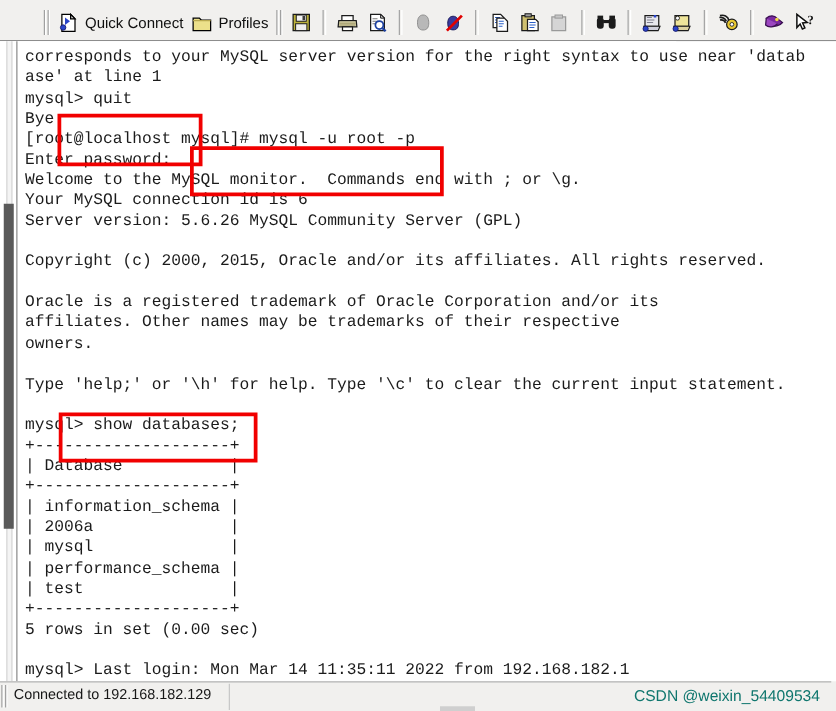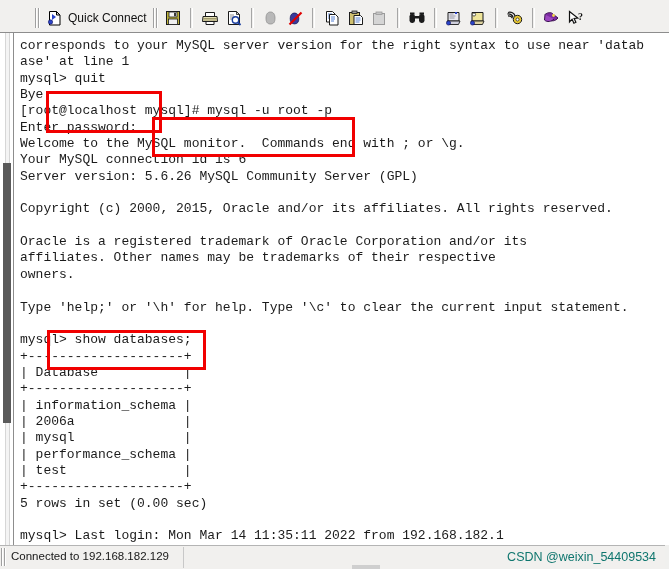--- a/index.html
+++ b/index.html
@@ -145,20 +145,29 @@
         <svg width="17" height="17" viewBox="0 0 17 17">
           <path d="M3.5 1.5h7l3.5 3.5v10h-10.5z" fill="#ffffff" stroke="#000000" stroke-width="1"></path>
           <path d="M10.5 1.5v3.5h3.5z" fill="#d8d8d8" stroke="#000000" stroke-width="1"></path>
           <path d="M6 4l4 3-4 3z" fill="#2a44c8"></path>
           <circle cx="4.5" cy="12" r="2.2" fill="#2a44c8" stroke="#101060" stroke-width="0.6"></circle>
         </svg>
       </span>
       <span class="lbl">Quick Connect</span>
     </div>
 
+    <div class="tbtn">
+      <span>
+        <svg width="17" height="15" viewBox="0 0 17 15">
+          <path d="M1.5 3.5h5l1.5 1.5h7.5v8.5h-14z" fill="#ece08a" stroke="#000000" stroke-width="1"></path>
+          <path d="M1.5 5.5h14" stroke="#b9a94f" stroke-width="1"></path>
+        </svg>
+      </span>
+      <span class="lbl">Profiles</span>
+    </div>
 
     <div class="grip"></div>
 
     <div class="ibtn">
       <span>
         <svg width="16" height="16" viewBox="0 0 16 16">
           <rect x="1.5" y="1.5" width="13" height="13" fill="#bcb23c" stroke="#1b1b1b" stroke-width="1"></rect>
           <rect x="4" y="2" width="8" height="5" fill="#f4f4f4" stroke="#1b1b1b" stroke-width="0.8"></rect>
           <rect x="9" y="2.8" width="2" height="3.4" fill="#3a3a3a"></rect>
           <rect x="3.5" y="9" width="9" height="5.5" fill="#efefef" stroke="#1b1b1b" stroke-width="0.8"></rect>

